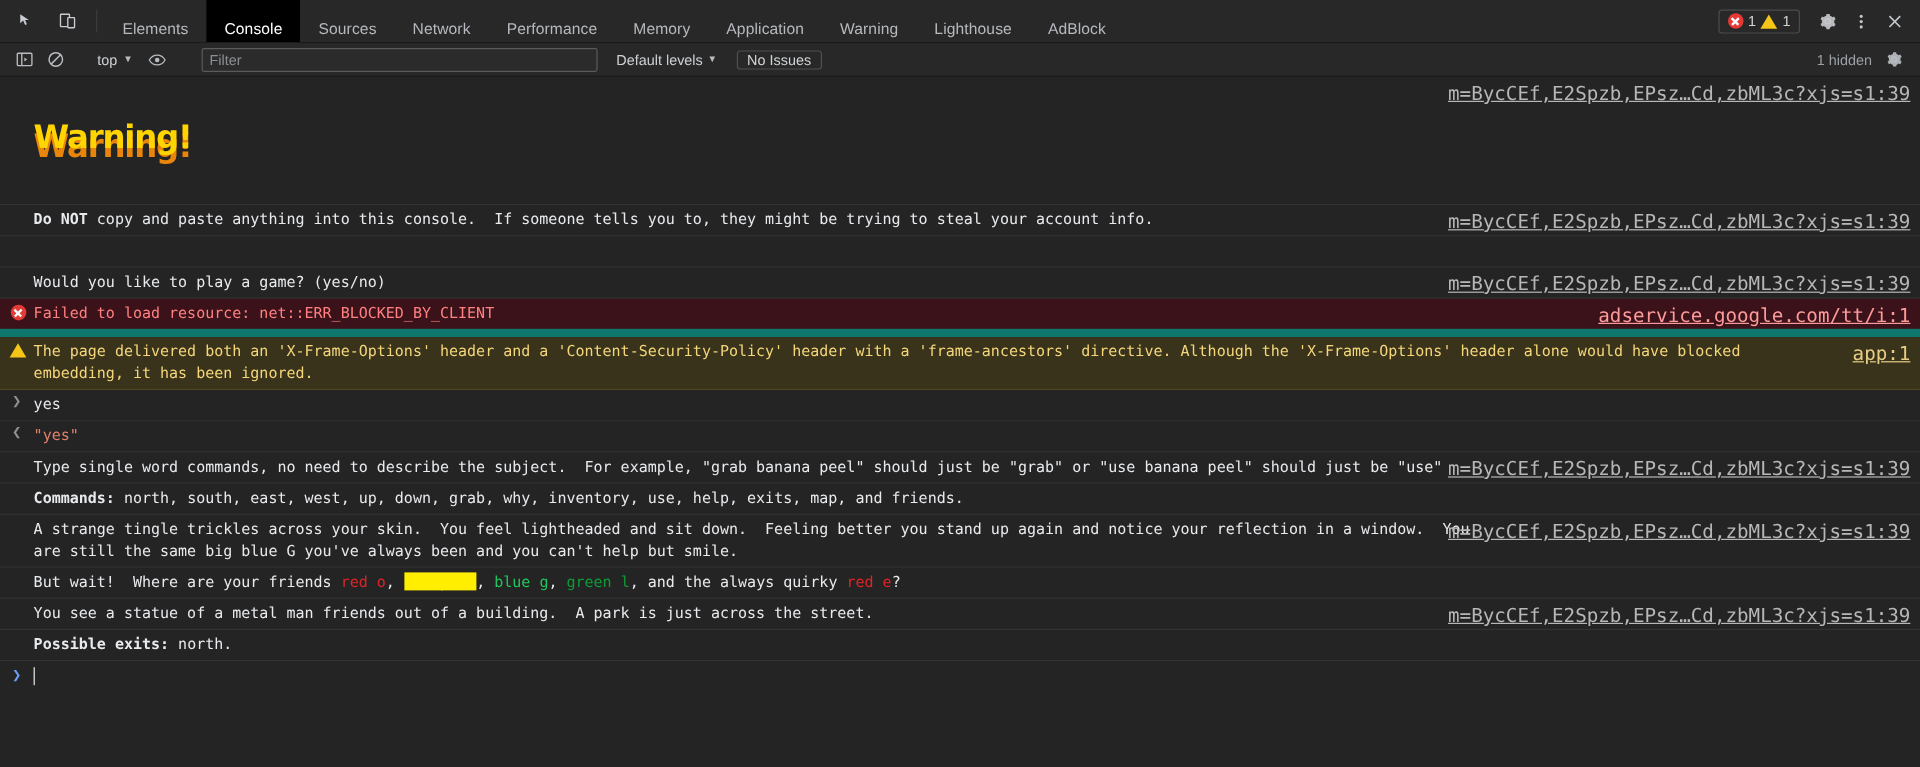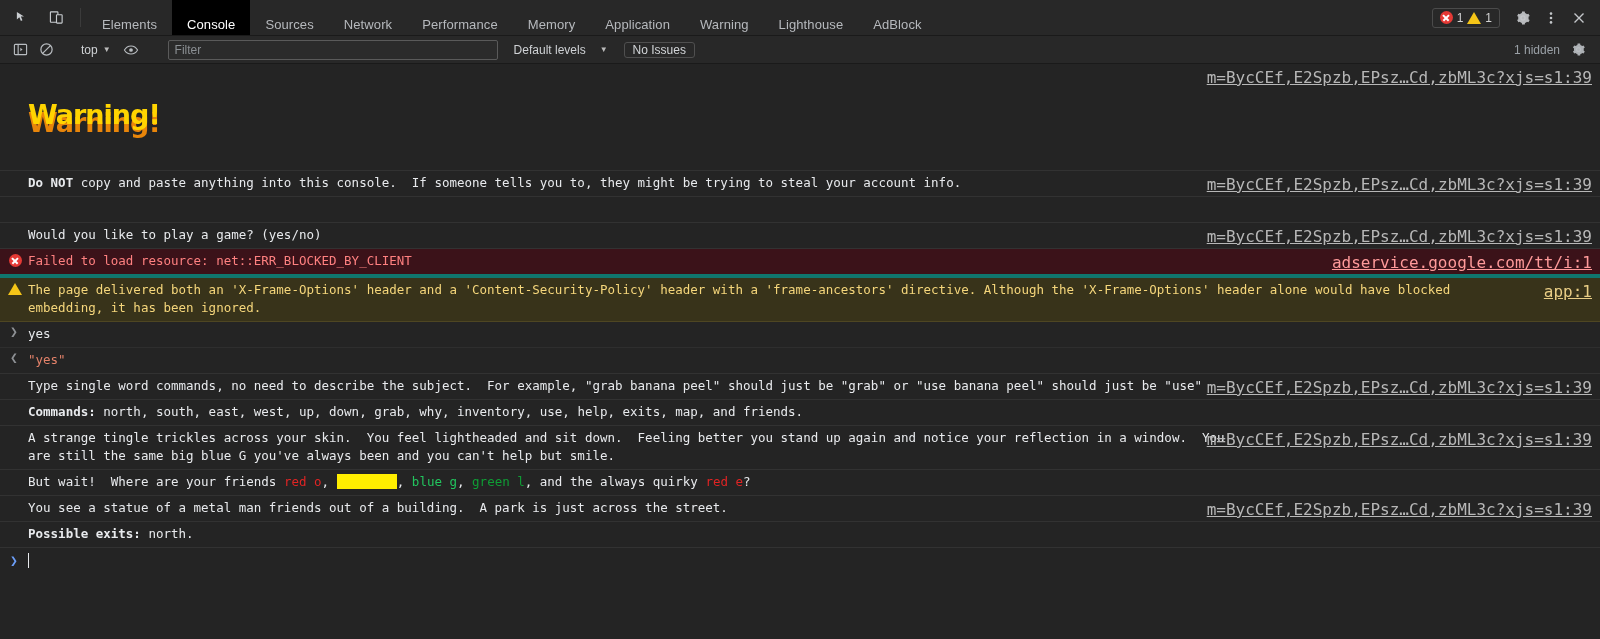--- a/index.html
+++ b/index.html
@@ -21,22 +21,22 @@
   .tool-icons { display: flex; align-items: center; padding: 0 6px 0 10px; gap: 10px; }
   .tool-icon {
     width: 24px; height: 24px;
     display: flex; align-items: center; justify-content: center;
     color: #c9cdd1;
     border-radius: 3px;
   }
   .vsep { width: 1px; background: #3b3b3b; margin: 8px 6px; }
   .tabs { display: flex; align-items: stretch; }
   .tab {
-    display: flex; align-items: flex-end;
-    padding: 3px 15px;
+    display: flex; align-items: flex-start;
+    padding: 16px 15px;
     font-size: 13px;
     color: #b6b9bd;
     letter-spacing: .1px;
     white-space: nowrap;
   }
   .tab.active {
     background: #000000;
     color: #ffffff;
   }
   .tabbar-right {
@@ -108,21 +108,21 @@
     border: 1px solid #5a5a5a;
     border-radius: 2px;
     color: #ddd;
     font-size: 12px;
     padding: 0 6px;
     font-family: "Liberation Sans", sans-serif;
     margin-left: 8px;
   }
   .filter-input::placeholder { color: #8b8f93; }
   .levels {
-    display: flex; align-items: center; gap: 14px;
+    display: flex; align-items: center; gap: 4px;
     font-size: 12px; color: #cfd2d5;
     padding: 2px 6px;
     margin-left: 8px;
     border-radius: 3px;
   }
   .issues-btn {
     font-size: 12px; color: #d2d5d8;
     border: 1px solid #4f4f4f;
     border-radius: 3px;
     padding: 0 8px;
@@ -181,21 +181,21 @@
     font-size: 27px;
     letter-spacing: -1px;
     line-height: 27px;
     white-space: nowrap;
   }
   .bigwarn .w1 { top: 1px;  color: #ffd400; }
   .bigwarn .w2 { top: 9px;  color: #e8850a; }
 
   .row.error {
     background: #3b1219;
-    border-bottom: 4px solid #0f766e;
+    border-bottom: 7px solid #0f766e;
     color: #ff8080;
   }
   .row.error .src { color: #ff9a9a; }
   .row.warn {
     background: #38331a;
     border-bottom: 1px solid #4e4622;
     color: #f5d67b;
   }
   .row.warn .src { color: #e8cd85; }
 

